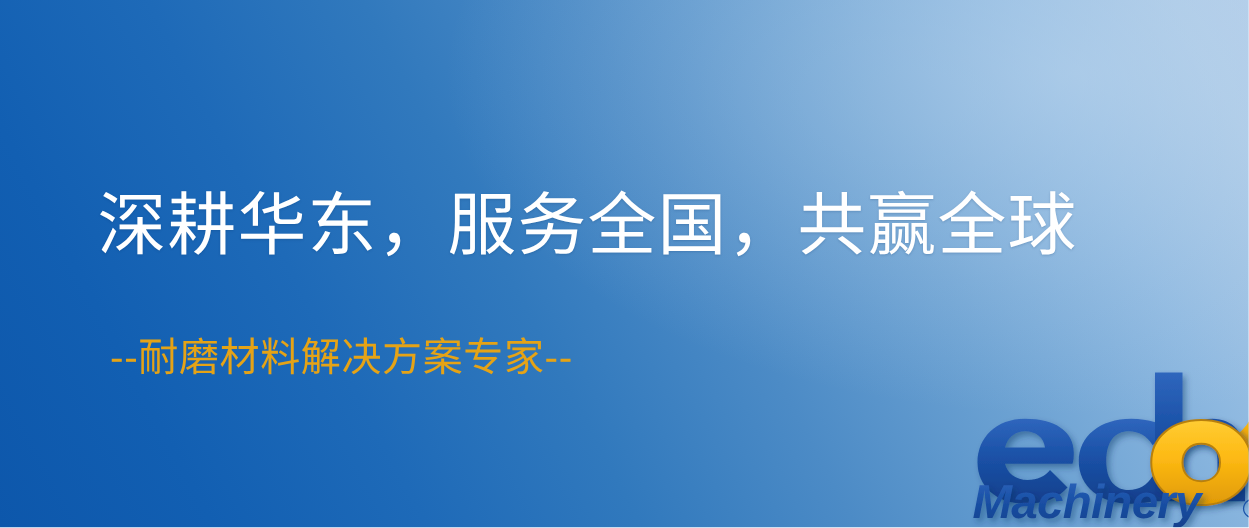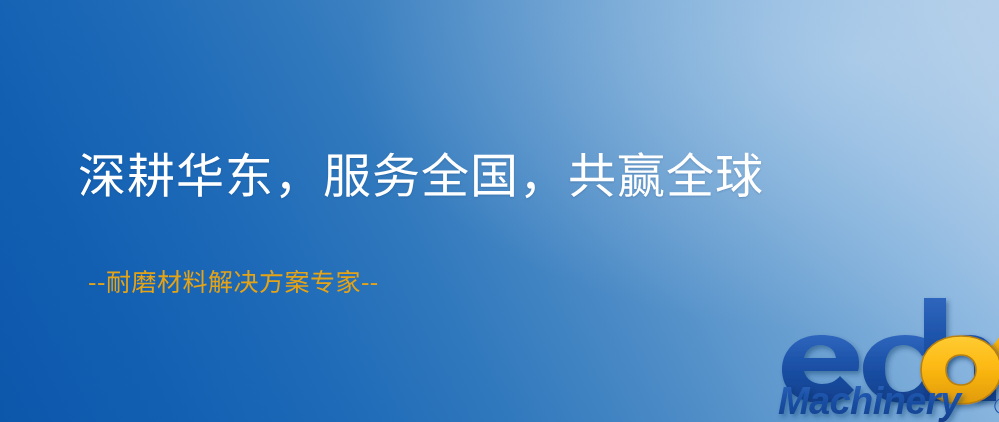--- a/index.html
+++ b/index.html
@@ -42,37 +42,37 @@
 
   
   #headline {
     position: absolute;
     left: 78px;
     top: 152px;
     width: 862px;
     margin: 0;
     font-family: "DejaVu Serif", "Liberation Serif", serif;
     font-weight: 400;
-    font-size: 48px;
+    font-size: 55px;
     line-height: 1.04;
     letter-spacing: 1px;
     color: #ffffff;
     white-space: nowrap;
     text-shadow: 0 1px 2px rgba(10, 50, 100, 0.22);
   }
 
   
   #subtitle {
     position: absolute;
     left: 88px;
     top: 270px;
     margin: 0;
     font-family: "DejaVu Serif", "Liberation Serif", serif;
     font-weight: 400;
-    font-size: 25px;
+    font-size: 32px;
     line-height: 1;
     letter-spacing: 0.5px;
     color: #e5a316;
     white-space: nowrap;
   }
 
   
   #logo {
     position: absolute;
     left: 776px;

